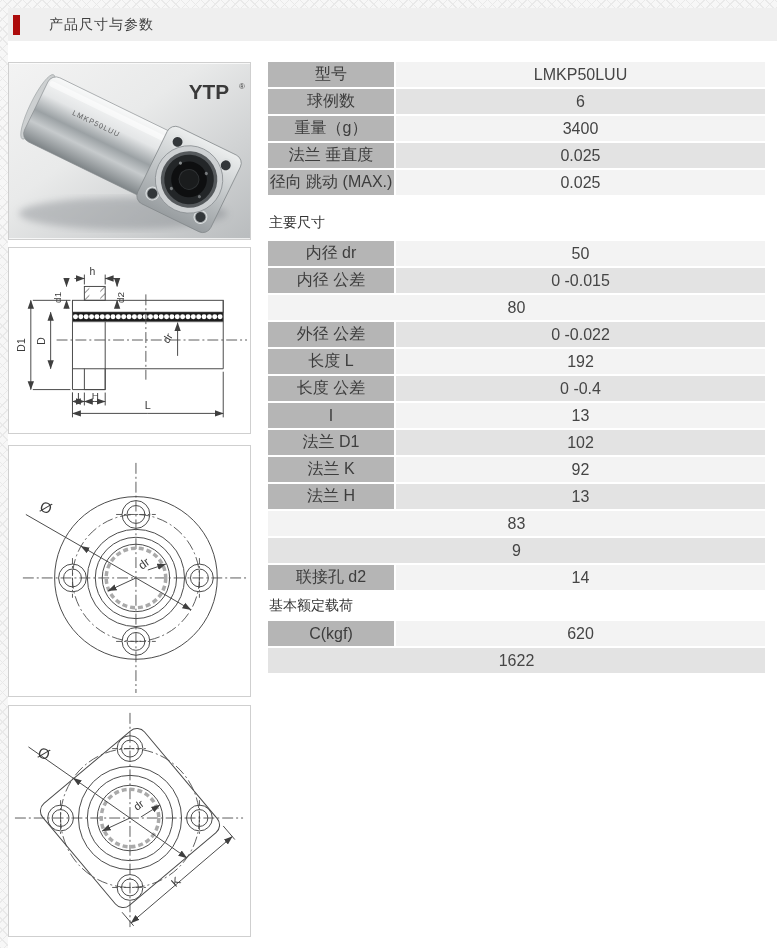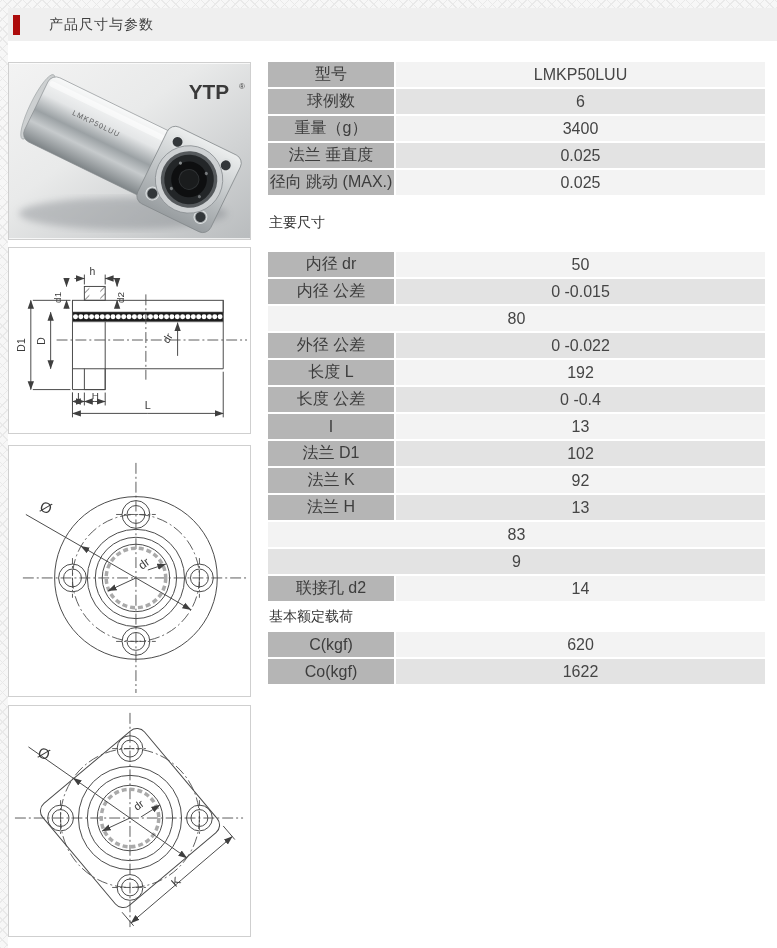--- a/index.html
+++ b/index.html
@@ -23,21 +23,21 @@
   .box-side   { height:187px; margin-bottom:11px; }
   .box-round  { height:252px; margin-bottom:8px; }
   .box-square { height:232px; }
   .right-col { flex:1; padding-right:12px; }
   .spec-row { display:flex; height:25px; margin-bottom:2px; font-size:16px; }
   .spec-label { width:126px; flex:none; background:#b5b5b5; color:#3d3d3d;
     display:flex; align-items:center; justify-content:center; margin-right:2px; white-space:nowrap; }
   .spec-value { flex:1; color:#454545; display:flex; align-items:center; justify-content:center; }
   .row-light .spec-value { background:#f3f3f3; }
   .row-dark  .spec-value { background:#e3e3e3; }
-  .section-heading { font-size:14px; color:#333; line-height:20px; margin:17px 0 20px 1px; }
+  .section-heading { font-size:14px; color:#333; line-height:20px; margin:17px 0 9px 1px; }
   .section-heading.second { margin:6px 0 5px 1px;font-family:Liberation Mono, monospace; }
   svg { display:block; }
   svg text { font-family:"Liberation Sans", sans-serif; fill:#3a3a3a; }
   .ln { fill:none; stroke:#4a4a4a; stroke-width:1; }
   .cl { fill:none; stroke:#4a4a4a; stroke-width:0.9; stroke-dasharray:11 3 2 3; }
   .cl2 { fill:none; stroke:#4a4a4a; stroke-width:0.9; stroke-dasharray:6 2 2 2; }
 </style>
 </head>
 <body>
 
@@ -350,20 +350,19 @@
       </div>
 
       <div class="section-heading second">基本额定载荷</div>
 
       <div>
         <div class="spec-row row-light">
           <div class="spec-label">C(kgf)</div>
           <div class="spec-value">620</div>
         </div>
         <div class="spec-row row-dark">
-          <div class="spec-label">Co(kgf)</div>
           <div class="spec-value">1622</div>
         </div>
       </div>
 
     </div>
   </div>
 </div>
 
 </body></html>

